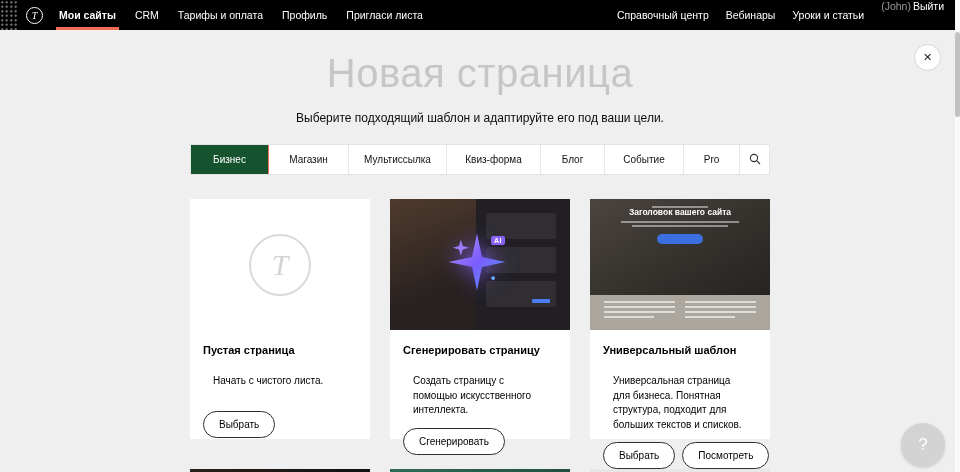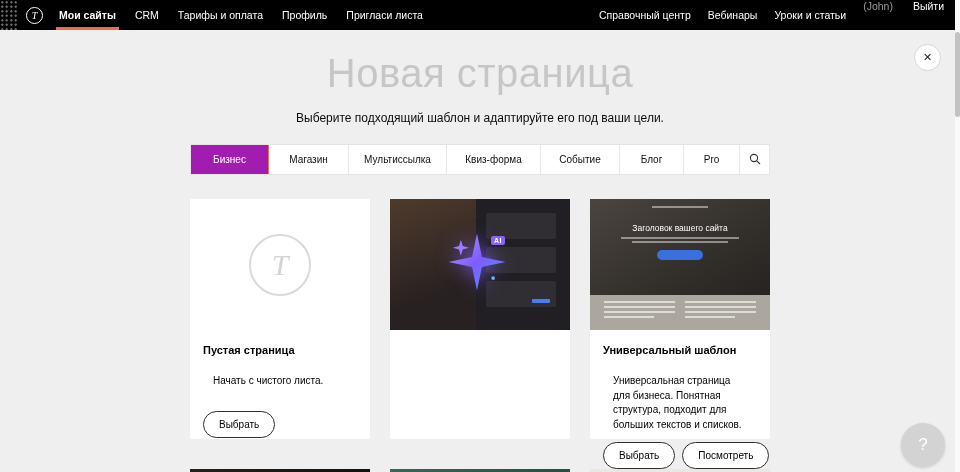--- a/index.html
+++ b/index.html
@@ -29,21 +29,21 @@
   .nav-right { margin-left:auto; display:flex; gap:17px; margin-right:16px; height:30px; align-items:flex-start; }
   .nav-item {
     color:#fff; font-size:10.5px; cursor:pointer; position:relative;
     height:30px; display:flex; align-items:center; white-space:nowrap;
   }
   .nav-item.active { font-weight:bold; }
   .nav-item.active::after {
     content:""; position:absolute; left:-3px; right:-3px; bottom:0; height:3px;
     background:#ef6a4e;
   }
-  .acct { display:flex; gap:20px; align-items:center; font-size:10.5px; cursor:pointer; }
+  .acct { display:flex; gap:2px; align-items:center; font-size:10.5px; cursor:pointer; }
   .acct .muted { color:#9a9a9a; }
   .acct .logout { color:#fff; font-weight:normal; }
 
   
   .modal-area { position:relative; height:442px; }
   .close-btn {
     position:absolute; top:14px; right:19px; width:27px; height:27px;
     border-radius:50%; background:#fff; border:1px solid #d6d6d6;
     display:flex; align-items:center; justify-content:center;
     font-size:11px; color:#222; cursor:pointer; padding:0;
@@ -58,21 +58,21 @@
   .tabs {
     width:580px; margin:19px auto 0; height:31px; display:flex;
     background:#fff; border:1px solid #e4e4e4;
   }
   .tab {
     display:flex; align-items:center; justify-content:center;
     font-size:10px; color:#111; border-right:1px solid #e7e7e7;
     cursor:pointer; white-space:nowrap;
   }
   .tab:last-child { border-right:none; }
-  .tab.active { background:#a21caf; color:#fff; border-color:#ef6a4e; }
+  .tab.active { background:#14532d; color:#fff; border-color:#ef6a4e; }
   .w1{width:78px}.w2{width:80px}.w3{width:98px}.w4{width:94px}
   .w5{width:79px}.w6{width:64px}.w7{width:56px}.w8{flex:1}
 
   
   .cards-row { width:580px; margin:24px auto 0; display:flex; gap:20px; }
   .card { width:180px; height:240px; background:#fff; display:flex; flex-direction:column; }
   .card-preview { height:131px; position:relative; overflow:hidden; cursor:pointer; flex:0 0 auto; }
 
   .blank-preview { background:#fff; display:flex; align-items:center; justify-content:center; }
   .logo-circle {
@@ -101,21 +101,21 @@
     background:#8a63f5; color:#fff; font-size:7px; font-weight:bold;
     padding:1px 3px; border-radius:2px; letter-spacing:.5px;
   }
 
   .uni-hero {
     height:96px; background:linear-gradient(150deg,#4b4540 0%, #35312d 55%, #262320 100%);
     position:relative; text-align:center; color:#fff;
   }
   .uni-nav { position:absolute; top:7px; left:50%; transform:translateX(-50%);
     width:56px; height:2px; background:rgba(255,255,255,.45); }
-  .uni-heading { padding-top:24px; font-size:8.5px; font-weight:normal; color:#fff; }
+  .uni-heading { padding-top:8px; font-size:8.5px; font-weight:bold; color:#fff; }
   .uni-line { margin:4px auto 0; height:2px; background:rgba(255,255,255,.45); }
   .uni-l1 { width:118px; } .uni-l2 { width:96px; margin-top:2px; }
   .uni-btn { margin:7px auto 0; width:46px; height:10px; border-radius:5px; background:#3b6fe0; }
   .uni-bottom { height:35px; background:#aba79f; display:flex; gap:10px; padding:6px 14px; }
   .uni-col { flex:1; display:flex; flex-direction:column; gap:3px; }
   .uni-bar { height:2px; background:rgba(255,255,255,.6); }
   .uni-bar.short { width:70%; }
 
   .card-body { flex:1; display:flex; flex-direction:column; padding:14px 13px 1px; }
   .card-title { margin:0 0 8px; font-size:11px; font-weight:bold; color:#000; }
@@ -175,22 +175,22 @@
   </button>
 
   <h1 class="page-title">Новая страница</h1>
   <p class="page-subtitle">Выберите подходящий шаблон и адаптируйте его под ваши цели.</p>
 
   <div class="tabs">
     <div class="tab active w1">Бизнес</div>
     <div class="tab w2">Магазин</div>
     <div class="tab w3">Мультиссылка</div>
     <div class="tab w4">Квиз-форма</div>
+    <div class="tab w6">Блог</div>
     <div class="tab w5">Событие</div>
-    <div class="tab w6">Блог</div>
     <div class="tab w7">Pro</div>
     <div class="tab w8">
       <span>
         <svg width="12" height="12" viewBox="0 0 12 12">
             <circle cx="5" cy="5" r="3.6" fill="none" stroke="#333" stroke-width="1.1"></circle>
             <line x1="7.8" y1="7.8" x2="11" y2="11" stroke="#333" stroke-width="1.1"></line>
           </svg>
       </span>
     </div>
   </div>
@@ -228,20 +228,27 @@
                 <stop offset="1" stop-color="#4f9cf7"></stop>
               </linearGradient>
             </defs>
             <path d="M50 4 L58 42 L96 50 L58 58 L50 96 L42 58 L4 50 L42 42 Z" fill="url(#starg)"></path>
             <path d="M24 14 L27 24 L37 27 L27 30 L24 40 L21 30 L11 27 L21 24 Z" fill="#9d7dff"></path>
             <circle cx="76" cy="76" r="3" fill="#6fb1ff"></circle>
           </svg>
         </span>
         <span class="ai-badge">AI</span>
       </div>
+      <div class="card-body">
+        <h3 class="card-title">Сгенерировать страницу</h3>
+        <p class="card-desc">Создать страницу с помощью искусственного интеллекта.</p>
+        <div class="btn-row">
+          <button class="pill-btn">Сгенерировать</button>
+        </div>
+      </div>
     </article>
 
     <article class="card">
       <div class="card-preview">
         <div class="uni-hero">
           <div class="uni-nav"></div>
           <div class="uni-heading">Заголовок вашего сайта</div>
           <div class="uni-line uni-l1"></div>
           <div class="uni-line uni-l2"></div>
           <div class="uni-btn"></div>

